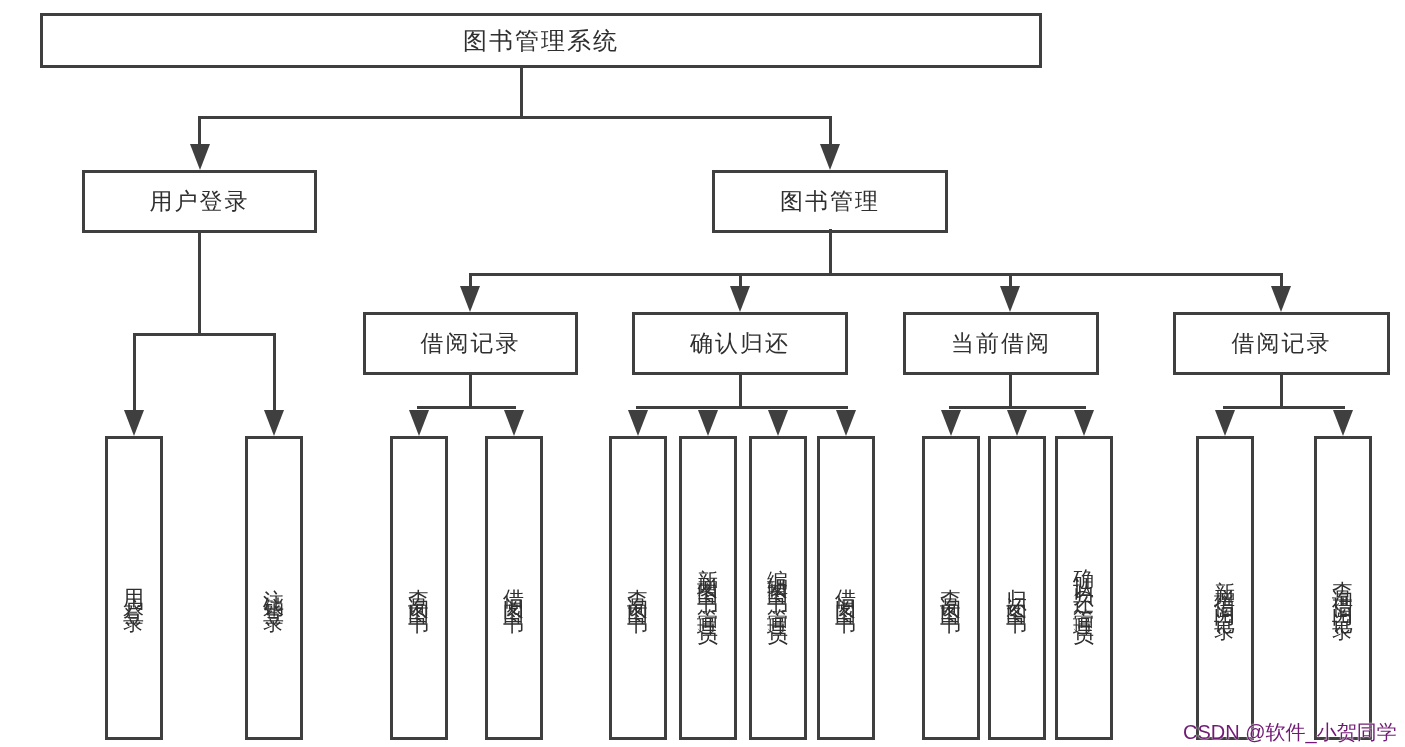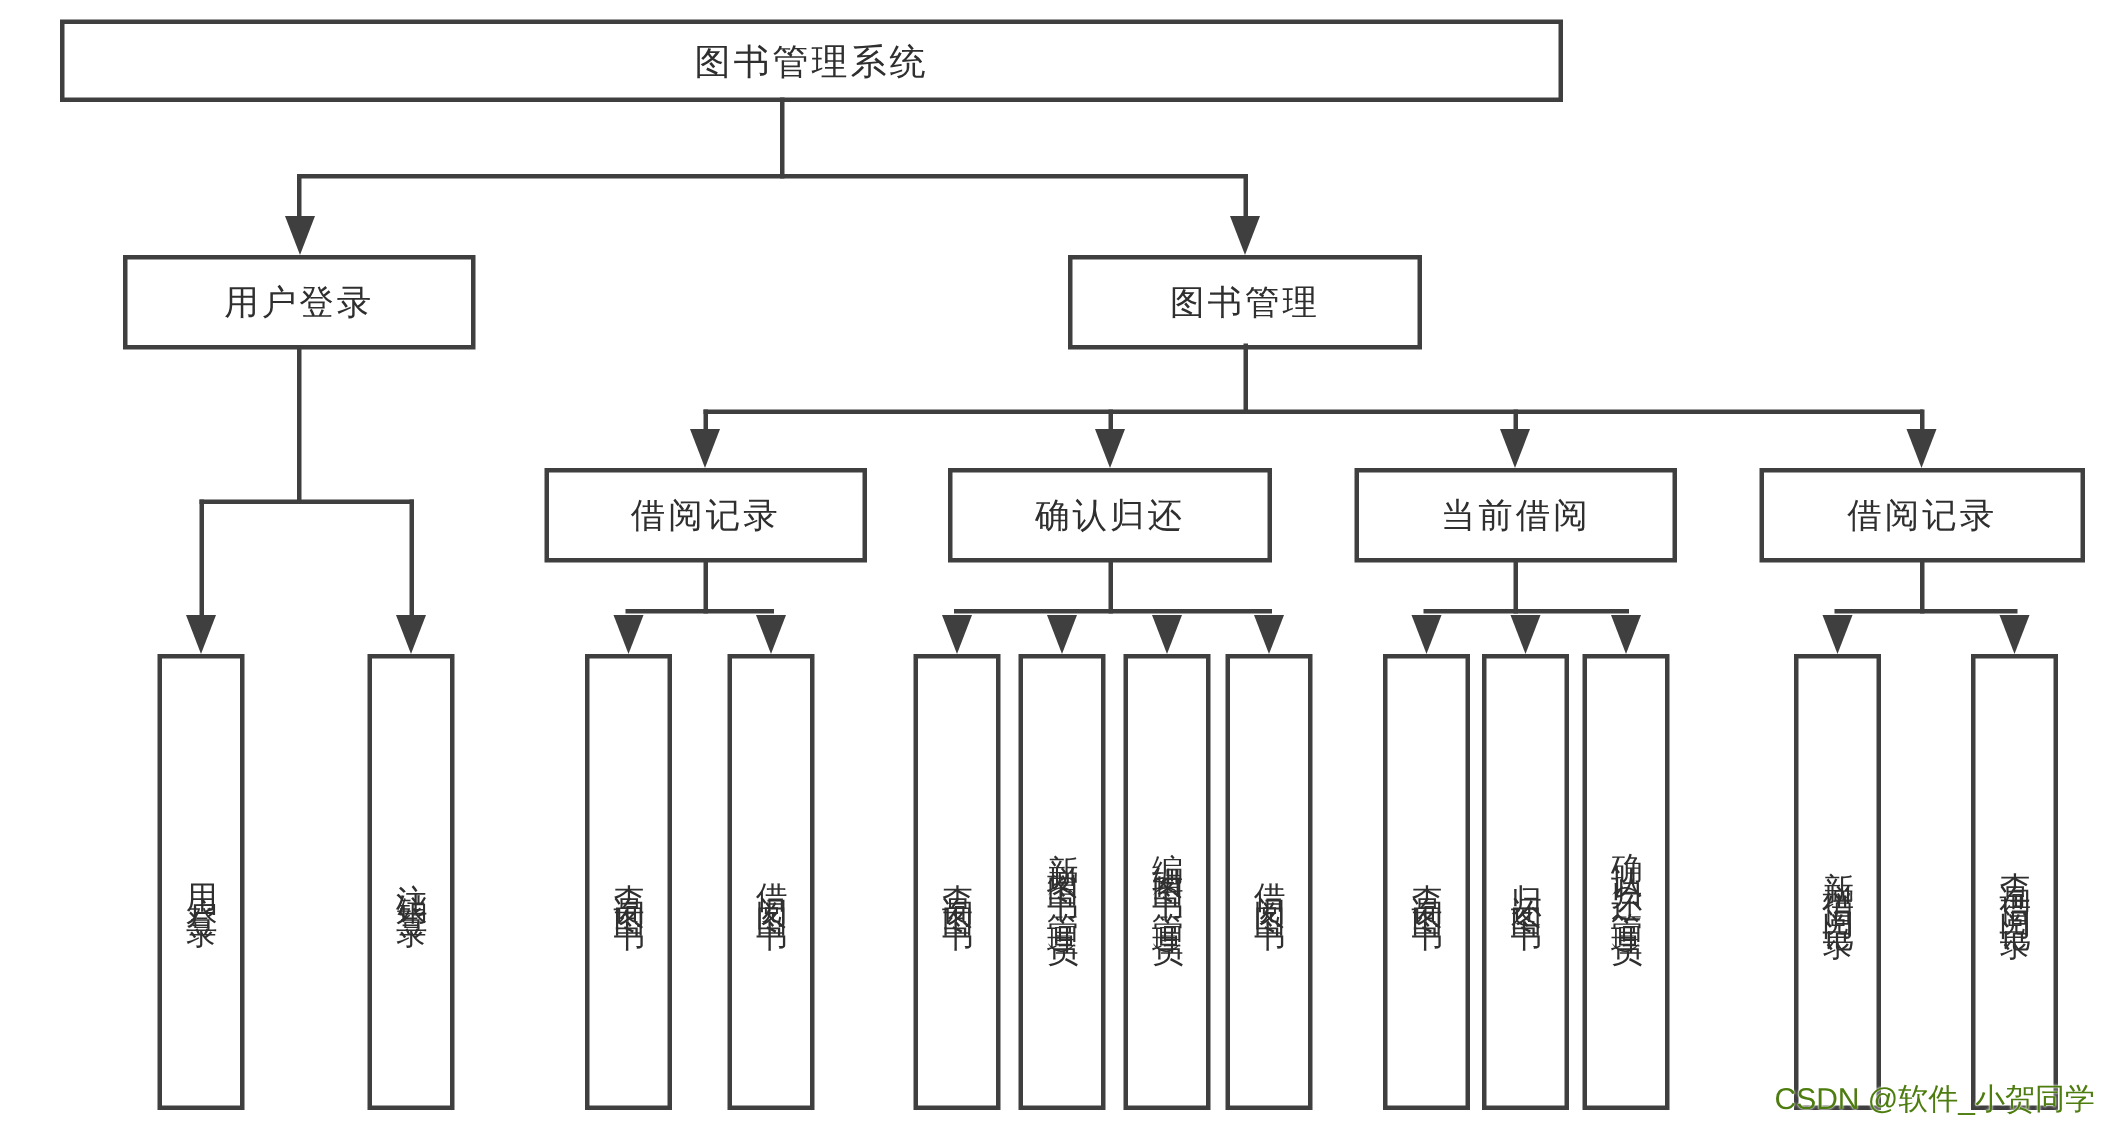--- a/index.html
+++ b/index.html
@@ -34,42 +34,42 @@
   .arrow{
     position:absolute;width:0;height:0;
     border-left:10px solid transparent;
     border-right:10px solid transparent;
     border-top:26px solid #3f3f3f;
   }
   .watermark{
     position:absolute;
     left:1183px;top:719px;
     font-size:20px;
-    color:#4d7c0f;
+    color:#701a75;
     white-space:nowrap;
     text-shadow:0 0 2px #ffffff,0 0 1px #ffffff;
     z-index:5;
   }
 </style>
 </head>
 <body>
 
 <div class="stage">
 
   <div class="node root-node" style="left:20px;top:13px;width:1002px;height:55px;">图书管理系统</div>
 
   <div class="node h-node" style="left:82px;top:170px;width:235px;height:63px;">用户登录</div>
 
   <div class="node h-node" style="left:712px;top:170px;width:236px;height:63px;text-align:center;">图书管理</div>
 
   <div class="node h-node" style="left:363px;top:312px;width:215px;height:63px;">借阅记录</div>
 
   <div class="node h-node" style="left:632px;top:312px;width:216px;height:63px;">确认归还</div>
 
-  <div class="node h-node" style="left:903px;top:312px;width:215px;height:63px;">当前借阅</div>
+  <div class="node h-node" style="left:903px;top:312px;width:196px;height:63px;">当前借阅</div>
 
   <div class="node h-node" style="left:1173px;top:312px;width:217px;height:63px;">借阅记录</div>
 
   <div class="node leaf" style="left:105px;top:436px;width:58px;height:304px;">用户登录</div>
 
   <div class="node leaf" style="left:245px;top:436px;width:58px;height:304px;">注销登录</div>
 
   <div class="node leaf" style="left:390px;top:436px;width:58px;height:304px;">查询图书</div>
 
   <div class="node leaf" style="left:485px;top:436px;width:58px;height:304px;">借阅图书</div>

